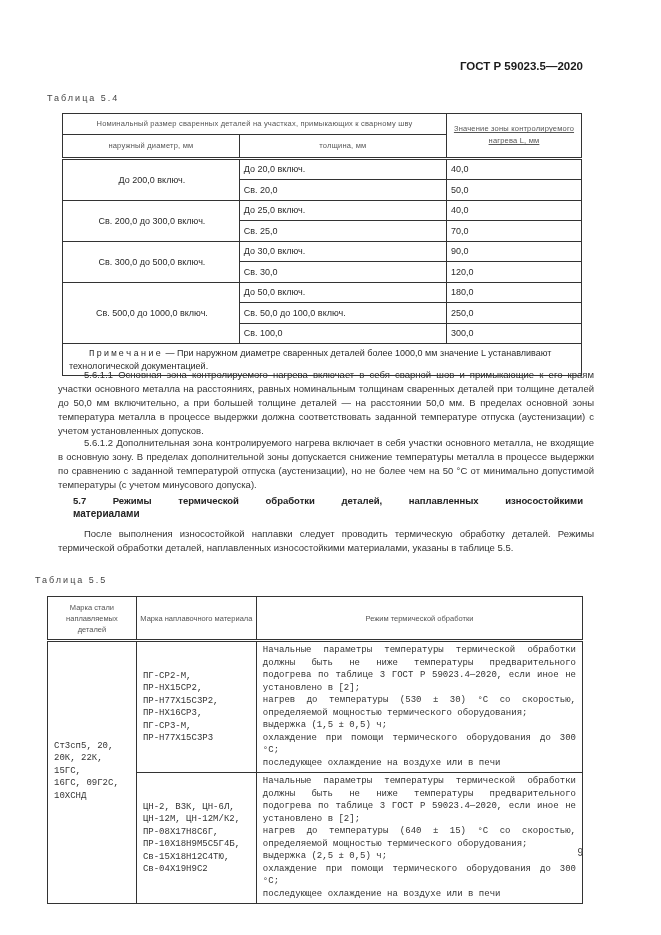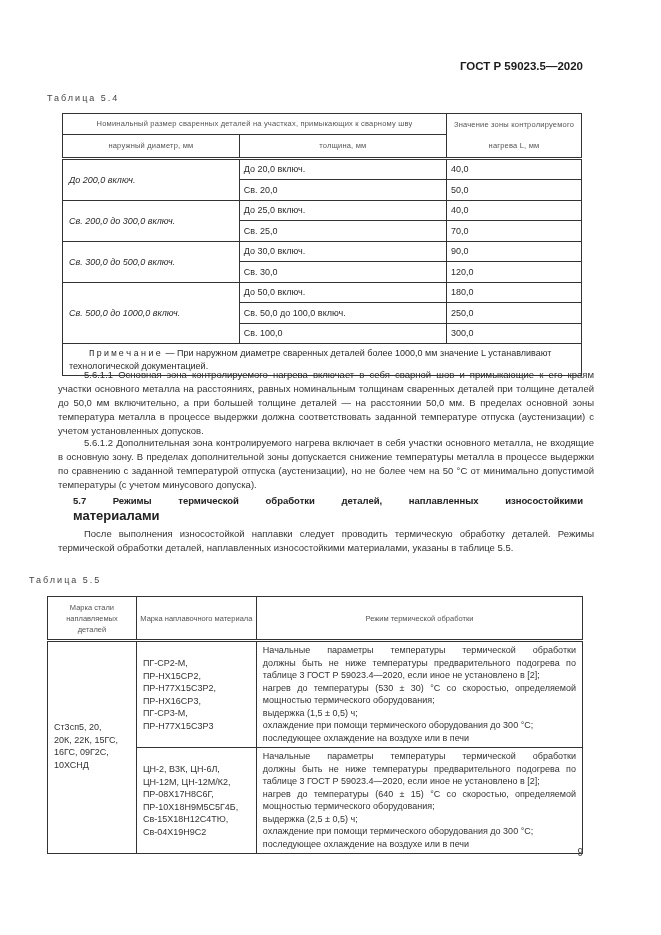--- a/index.html
+++ b/index.html
@@ -7,34 +7,34 @@
          font-family: "Liberation Sans", sans-serif; color: #2a2a2a; }
   .page-header { position: absolute; top: 60px; right: 78px; font-size: 11.5px; font-weight: bold; color: #1a1a1a; }
   .table-caption { position: absolute; font-size: 9px; letter-spacing: 2px; color: #444; }
   table { border-collapse: collapse; position: absolute; font-size: 9px; }
   td, th { border: 1px solid #333; font-weight: normal; }
   
   #t54 { left: 62px; top: 113px; width: 520px; }
   #t54 td, #t54 th { height: 19.5px; padding: 0 4px; }
   #t54 .hdr { font-size: 7.5px; color: #555; text-align: center; letter-spacing: 0.2px; }
   #t54 .dbl td, #t54 .dbl th { border-bottom: 3px double #333; }
-  #t54 .c1 { text-align: left; padding-left: 6px; font-style: italic; }
+  #t54 .c1 { text-align: center; padding-left: 6px; }
   #t54 .c2, #t54 .c3 { text-align: left; }
   #t54 .note { text-align: left; padding: 3px 6px; line-height: 12px; height: auto; }
   .spaced { letter-spacing: 2px; font-family: Liberation Mono, monospace; }
   
   .para { position: absolute; left: 58px; width: 536px; font-size: 9.5px; line-height: 14px; text-align: justify; color: #333; }
   .indent { text-indent: 26px; }
   .heading { position: absolute; left: 73px; width: 510px; font-size: 9.5px; font-weight: bold; line-height: 12.5px; text-align: justify; text-align-last: justify; color: #222; }
-  .heading2 { position: absolute; left: 73px; font-size: 13px; font-weight: bold; color: #222; }
+  .heading2 { position: absolute; left: 73px; font-size: 10px; font-weight: bold; color: #222; }
   
   #t55 { left: 47px; top: 596px; width: 536px; }
   #t55 th { font-size: 7.5px; color: #555; text-align: center; vertical-align: middle; padding: 2px 3px; height: 38px; line-height: 11px; margin-top: 14px; }
   #t55 .dbl th { border-bottom: 3px double #333; }
-  #t55 td { vertical-align: middle; padding: 3px 6px; line-height: 12.5px; font-size: 9px; color: #333; }
+  #t55 td { vertical-align: middle; padding: 3px 6px; line-height: 12.5px; font-size: 9px; color: #333; font-family: Liberation Mono, monospace; }
   #t55 .mode { text-align: justify; vertical-align: top; padding-top: 2px; }
   #t55 .line { display: block; }
   #t55 .first-line { text-align: justify; text-align-last: justify; display: block; }
   .page-number { position: absolute; top: 847px; right: 78px; font-size: 10px; color: #444; }
 </style>
 </head>
 <body>
 
 <div class="page-header">ГОСТ Р 59023.5—2020</div>
 
@@ -42,21 +42,21 @@
 
 <table id="t54">
   <colgroup>
       <col style="width:183px">
       <col style="width:215px">
       <col style="width:138px">
     </colgroup>
   <tbody>
       <tr>
     <th class="hdr" colspan="2">Номинальный размер сваренных деталей на участках, примыкающих к сварному шву</th>
-    <th class="hdr" rowspan="2" style="line-height:21px; border-bottom:3px double #333;"><span>Значение зоны контролируемого нагрева L, мм</span></th>
+    <th class="hdr" rowspan="2" style="line-height:12px; border-bottom:3px double #333;text-decoration:underline;"><span>Значение зоны контролируемого нагрева L, мм</span></th>
   </tr>
   <tr class="dbl">
     <th class="hdr" style="height:22px">наружный диаметр, мм</th>
     <th class="hdr">толщина, мм</th>
   </tr>
   <tr>
     <td class="c1" rowspan="2">До 200,0 включ.</td>
     <td class="c2">До 20,0 включ.</td>
     <td class="c3">40,0</td>
   </tr>
@@ -102,21 +102,21 @@
   </table>
 
 <div class="para indent" style="top:368px;">5.6.1.1 Основная зона контролируемого нагрева включает в себя сварной шов и примыкающие к его краям участки основного металла на расстояниях, равных номинальным толщинам сваренных деталей при толщине деталей до 50,0 мм включительно, а при большей толщине деталей — на расстоянии 50,0 мм. В пределах основной зоны температура металла в процессе выдержки должна соответствовать заданной температуре отпуска (аустенизации) с учетом установленных допусков.</div>
 <div class="para indent" style="top:436px;">5.6.1.2 Дополнительная зона контролируемого нагрева включает в себя участки основного металла, не входящие в основную зону. В пределах дополнительной зоны допускается снижение температуры металла в процессе выдержки по сравнению с заданной температурой отпуска (аустенизации), но не более чем на 50 °С от минимально допустимой температуры (с учетом минусового допуска).</div>
 
 <div class="heading" style="top:495px;">5.7 Режимы термической обработки деталей, наплавленных износостойкими</div>
 <div class="heading2" style="top:508px;">материалами</div>
 
 <div class="para indent" style="top:527px;">После выполнения износостойкой наплавки следует проводить термическую обработку деталей. Режимы термической обработки деталей, наплавленных износостойкими материалами, указаны в таблице 5.5.</div>
 
-<div class="table-caption" style="left:29px; top:575px;">Таблица 5.5</div>
+<div class="table-caption" style="left:35px; top:575px;">Таблица 5.5</div>
 
 <table id="t55">
   <colgroup>
       <col style="width:89px">
       <col style="width:120px">
       <col style="width:327px">
     </colgroup>
   <tbody>
       <tr class="dbl">
     <th>Марка стали наплавляемых деталей</th>

